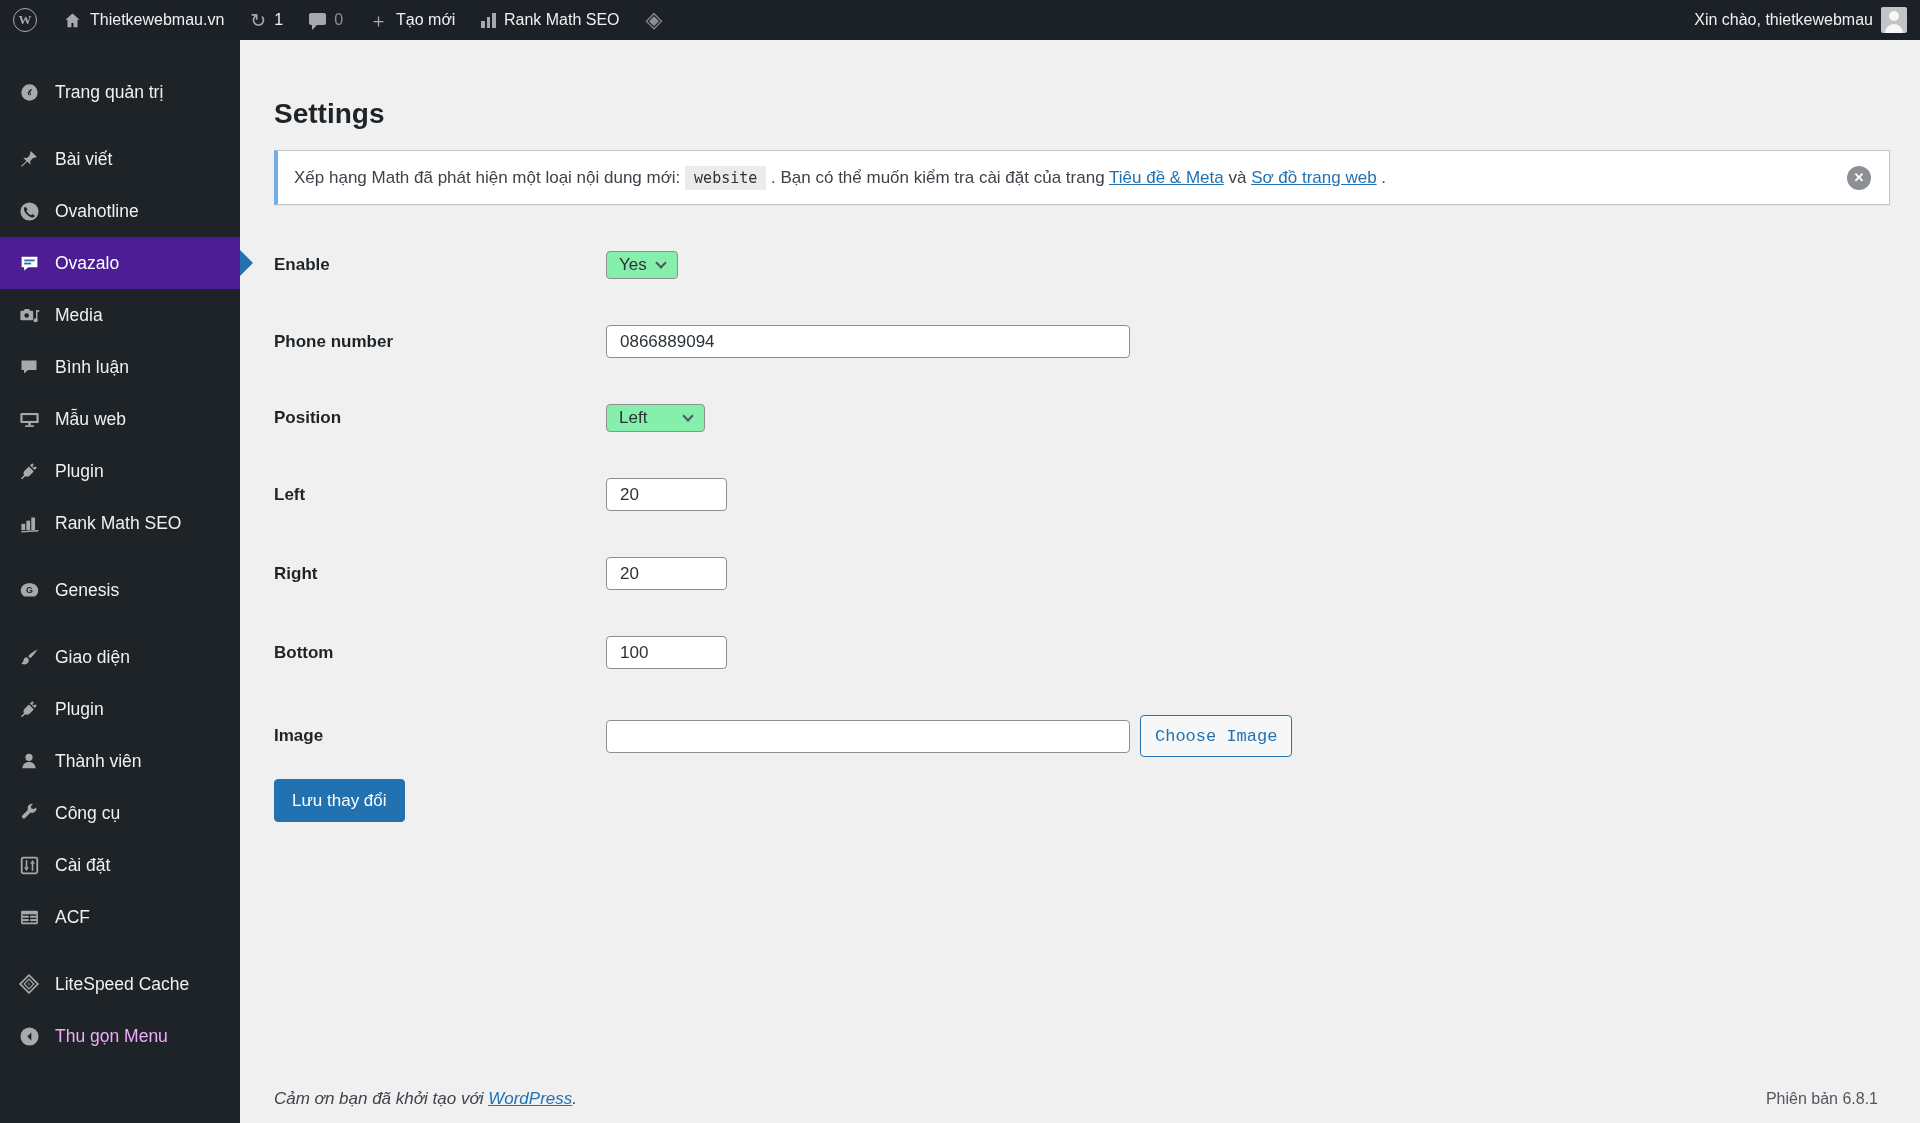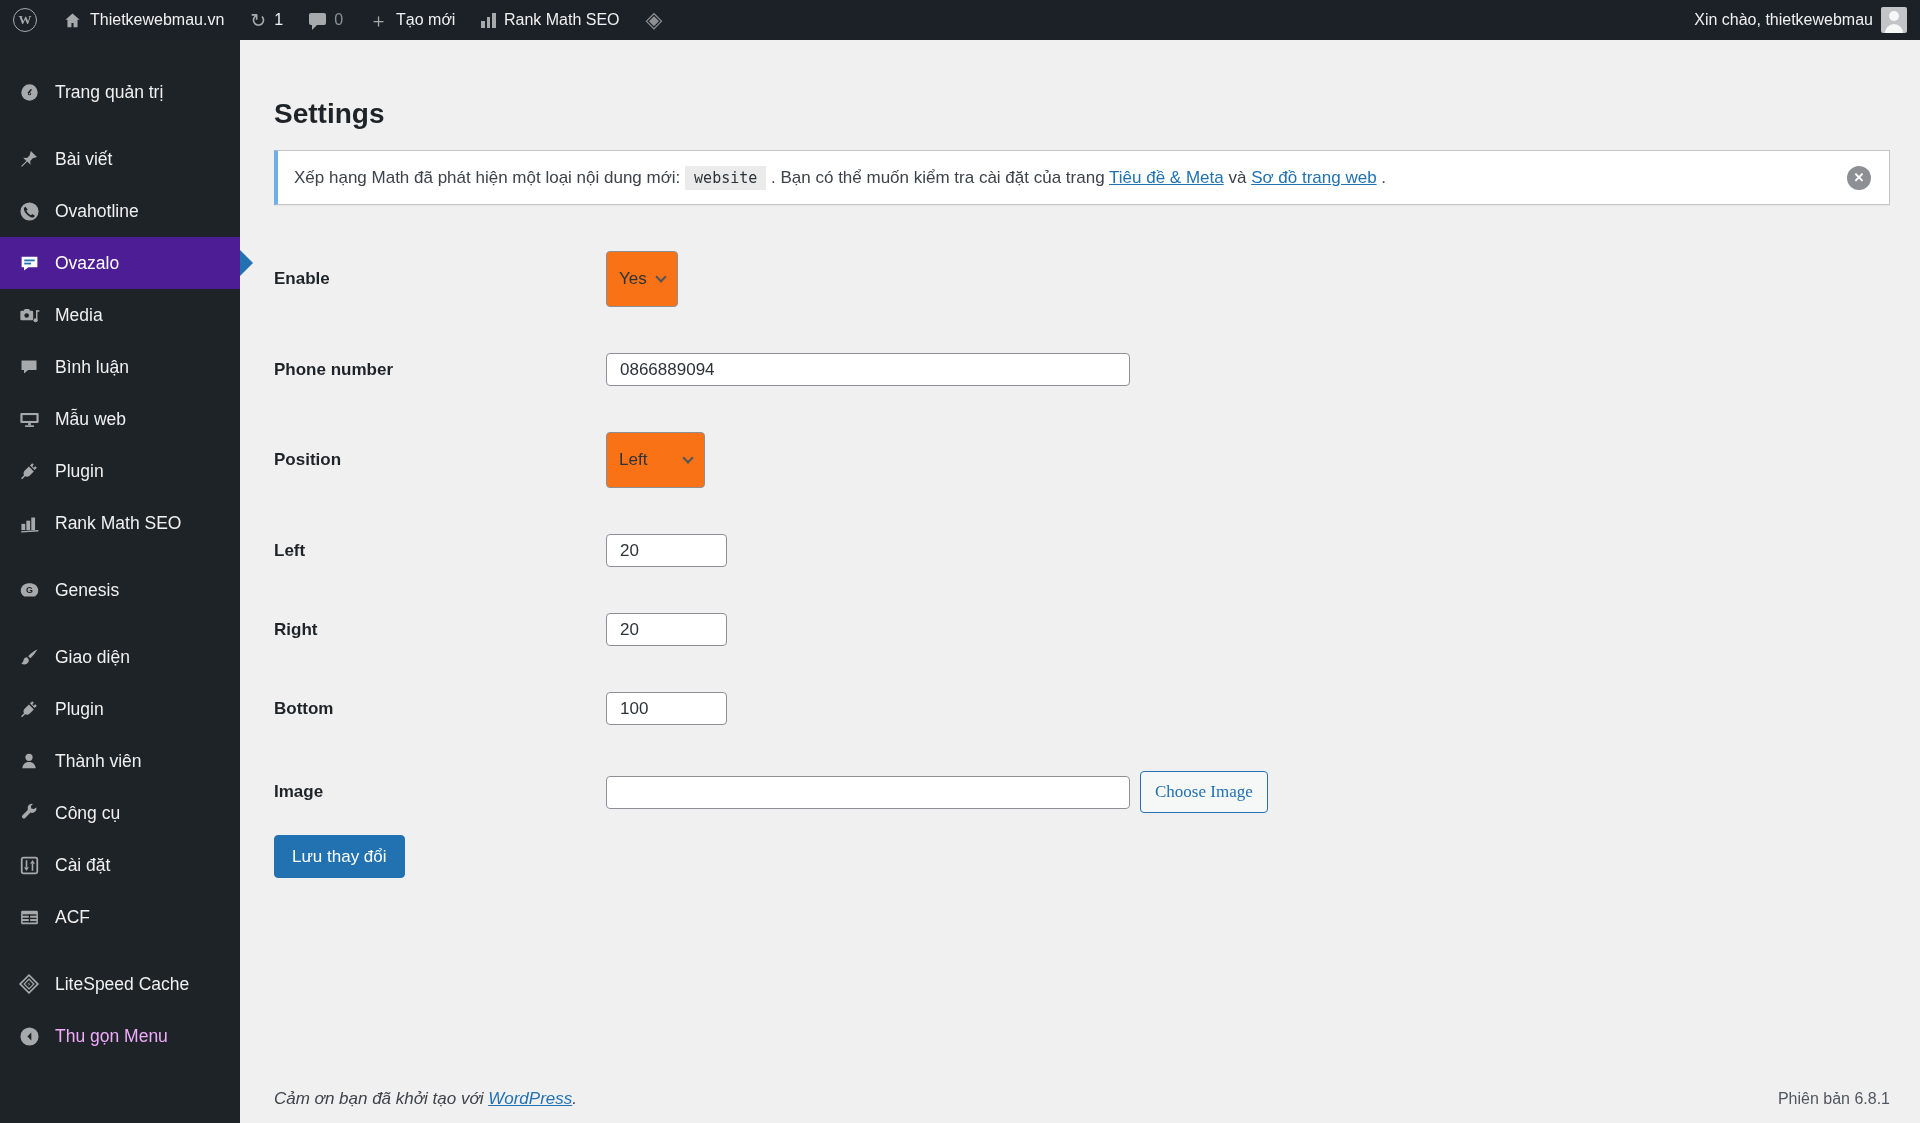--- a/index.html
+++ b/index.html
@@ -84,37 +84,37 @@
 
   .form-row { display:flex; align-items:center; margin-bottom:46px; }
   .form-label { width:332px; flex:none; font-size:17px; font-weight:600; color:#1d2327; }
   .ti {
     height:33px; border:1px solid #8c8f94; border-radius:4px; background:#fff;
     font-size:17px; color:#2c3338; padding:0 13px; font-family:"Liberation Sans",sans-serif;
   }
   .ti.w-lg { width:524px; }
   .ti.w-sm { width:121px; }
   .select {
-    height:56px; border:1px solid #8c8f94; border-radius:4px; background:#f97316;
+    height:28px; border:1px solid #8c8f94; border-radius:4px; background:#86efac;
     display:inline-flex; align-items:center; padding:0 12px; font-size:17px; color:#2c3338;
     cursor:pointer; gap:10px;
   }
   .chev { width:8px; height:8px; border-right:2px solid #50575e; border-bottom:2px solid #50575e; transform:rotate(45deg); margin-top:-4px; flex:none; }
   .btn-secondary {
     margin-left:10px; height:42px; padding:0 14px; font-size:17px;
     background:#f6f7f7; color:#2271b1; border:1px solid #2271b1; border-radius:4px; cursor:pointer;
-    font-family:Liberation Serif, serif;
+    font-family:Liberation Mono, monospace;
   }
   .btn-primary {
     margin-top:22px; height:43px; padding:0 17px; font-size:17px;
     background:#2271b1; color:#fff; border:1px solid #2271b1; border-radius:4px; cursor:pointer;
     font-family:"Liberation Sans",sans-serif;
   }
   .footer {
-    position:absolute; left:34px; right:30px; bottom:14px;
+    position:absolute; left:34px; right:42px; bottom:14px;
     display:flex; justify-content:space-between; align-items:baseline;
     font-size:17px; color:#50575e;
   }
   .footer .thanks { font-style:italic; color:#3c434a; }
   .footer .thanks a { color:#2271b1; }
   .footer .version { font-size:16px; }
   svg { display:block; }
 </style>
 </head>
 <body>

